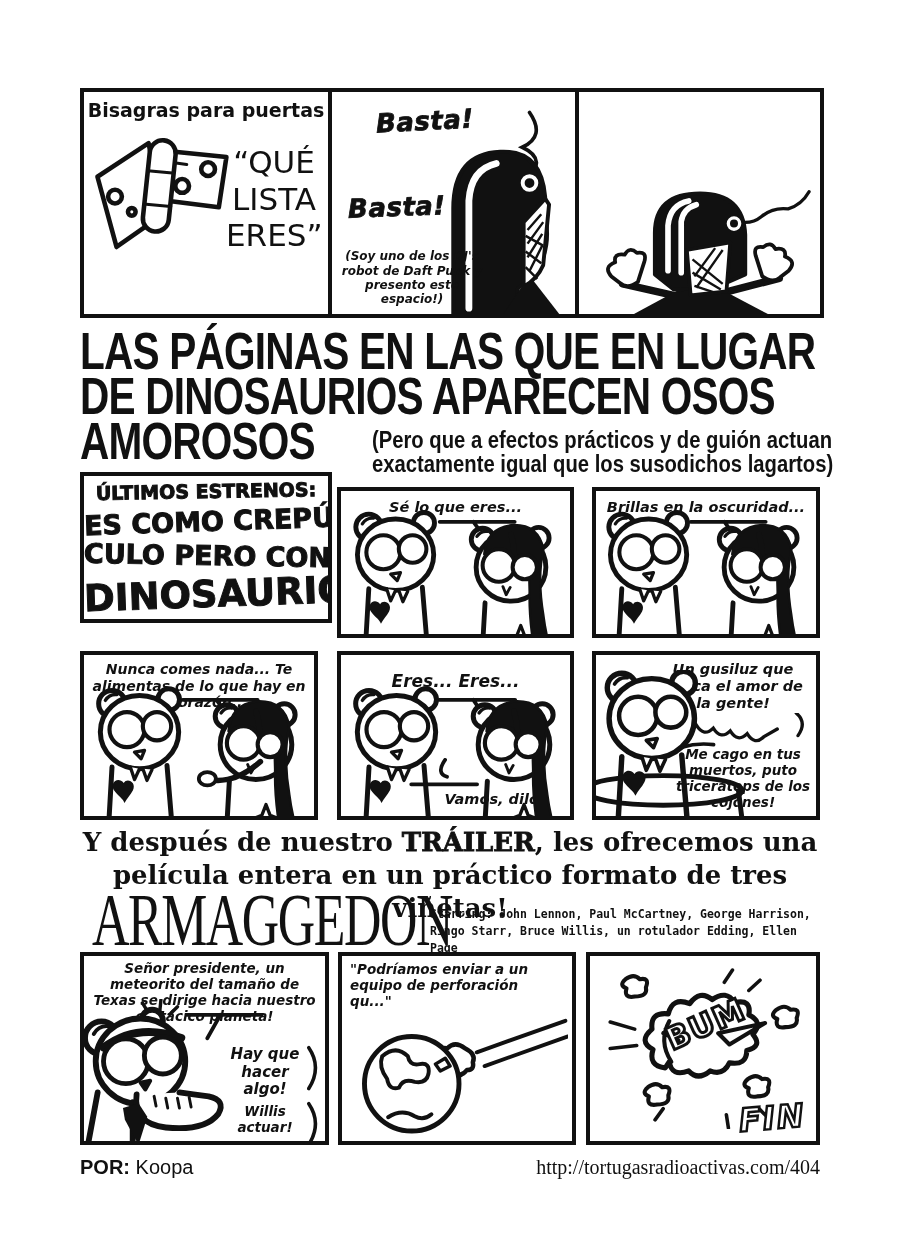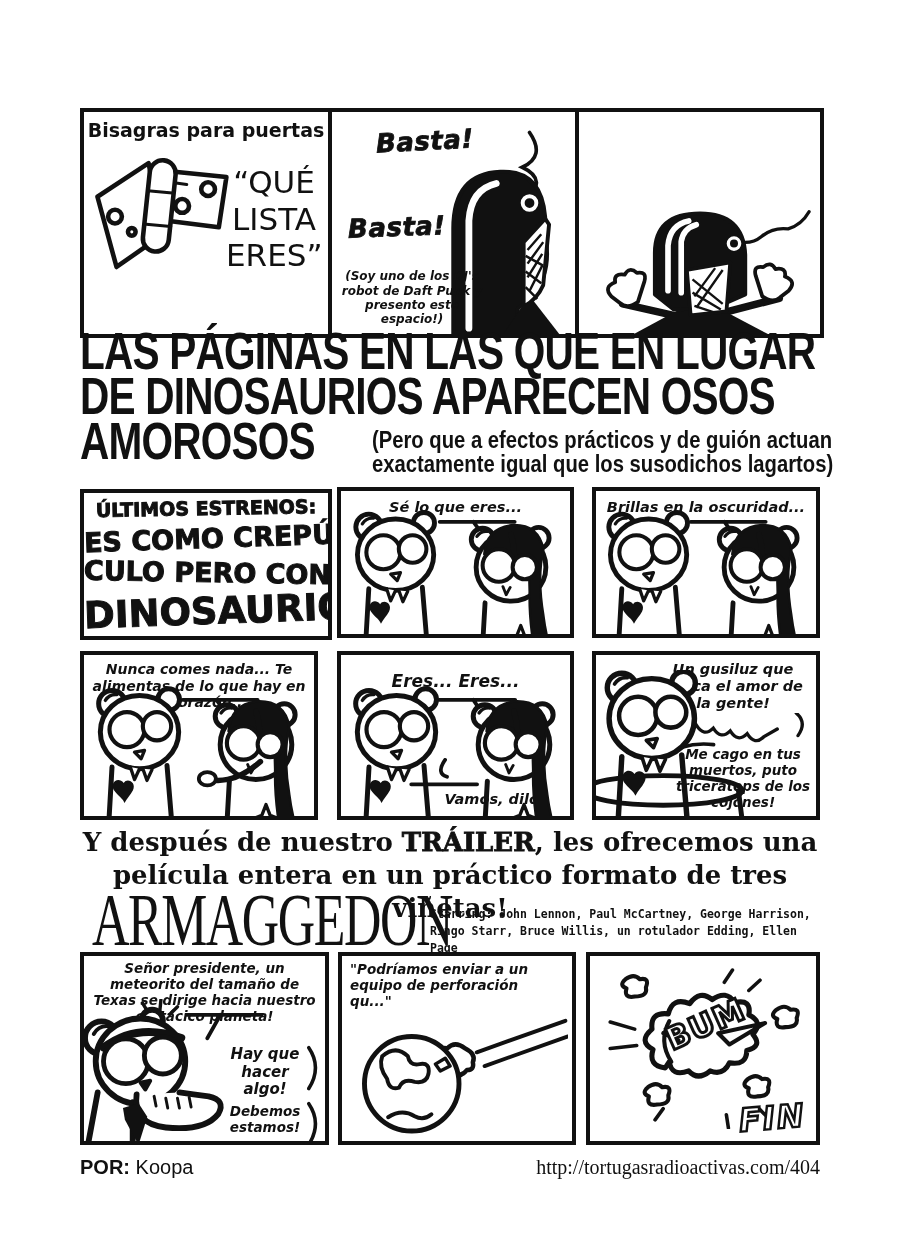--- a/index.html
+++ b/index.html
@@ -1,20 +1,20 @@
 <!DOCTYPE html>
 <html><head>
 <meta charset="utf-8">
 <style>
   * { margin:0; padding:0; box-sizing:border-box; }
   html,body { background:#fff; }
   .page { position:relative; width:900px; height:1244px; background:#fff; overflow:hidden;
           font-family:"DejaVu Sans", sans-serif; color:#111; }
   .panel { position:absolute; background:#fff; border:4px solid #111; overflow:hidden; }
-  .strip { position:absolute; display:flex;margin-top:20px; }
+  .strip { position:absolute; display:flex; }
   .strip .panel { position:relative; flex:none; height:100%; }
   .strip .panel + .panel { margin-left:-4px; }
 
   .sp  { position:absolute; font-style:italic; font-weight:700; text-align:center; line-height:1.18; color:#111; }
   .up  { position:absolute; font-weight:700; text-align:center; line-height:1.15; color:#111; }
   .shout { position:absolute; font-style:italic; font-weight:900; font-size:26px; letter-spacing:0.5px;
            -webkit-text-stroke:0.8px #111; }
   .marker { -webkit-text-stroke:1px #111; white-space:nowrap; }
 
   .t-line { position:absolute; font-family:"Liberation Sans",sans-serif; font-weight:900; font-size:52px;
@@ -135,21 +135,21 @@
   </div>
 
   <div style="position:absolute; left:80px; top:329px; width:740px; height:152px;">
     <div class="t-line" style="left:0; top:0;">LAS PÁGINAS EN LAS QUE EN LUGAR</div>
     <div class="t-line" style="left:0; top:45px;">DE DINOSAURIOS APARECEN OSOS</div>
     <div class="t-line" style="left:0; top:90px;">AMOROSOS</div>
     <div class="t-sub" style="left:292px; top:99px;">(Pero que a efectos prácticos y de guión actuan</div>
     <div class="t-sub" style="left:292px; top:123px;">exactamente igual que los susodichos lagartos)</div>
   </div>
 
-  <div class="panel" style="left:80px; top:489px; width:252px; height:151px;">
+  <div class="panel" style="left:80px; top:472px; width:252px; height:151px;">
     <div class="up marker" style="top:5px;  left:0; width:100%; font-size:19px; transform:rotate(-1deg);">ÚLTIMOS ESTRENOS:</div>
     <div class="up marker" style="top:30px; left:0; width:100%; font-size:27px; transform:rotate(-2deg);">ES COMO CREPÚS-</div>
     <div class="up marker" style="top:64px; left:0; width:100%; font-size:27px; transform:rotate(1deg);">CULO PERO CON</div>
     <div class="up marker" style="top:98px; left:0; width:100%; font-size:37px; transform:rotate(-2deg);">DINOSAURIOS</div>
   </div>
 
   <div class="panel" style="left:337px; top:487px; width:237px; height:151px;">
     <div class="sp" style="top:8px; left:0; width:100%; font-size:14.5px;">Sé lo que eres...</div>
     <svg class="draw" viewBox="0 0 90 32" style="left:96px; top:28px; width:86px; height:30px;">
       <path d="M2,3 H82 M38,3 L56,28" fill="none" stroke="#111" stroke-width="4" stroke-linecap="round"></path>
@@ -237,21 +237,21 @@
 
   <div class="panel" style="left:80px; top:952px; width:249px; height:193px;">
     <div class="sp" style="top:5px; left:5px; right:5px; font-size:13.5px;">Señor presidente, un meteorito del tamaño de Texas se dirige hacia nuestro cretácico planeta!</div>
     <svg class="draw" viewBox="0 0 90 32" style="left:100px; top:56px; width:86px; height:30px;">
       <path d="M2,3 H82 M38,3 L24,28" fill="none" stroke="#111" stroke-width="4" stroke-linecap="round"></path>
     </svg>
     <div class="sp" style="top:90px; right:14px; width:92px; font-size:15px;margin-left:8px;">Hay que hacer algo!</div>
     <svg class="draw" viewBox="0 0 18 52" style="right:2px; top:88px; width:16px; height:50px;">
       <path d="M2,2 q15,22 0,46" fill="none" stroke="#111" stroke-width="4" stroke-linecap="round"></path>
     </svg>
-    <div class="sp" style="top:148px; right:14px; width:92px; font-size:13.5px;">Debemos estamos!</div>
+    <div class="sp" style="top:148px; right:14px; width:92px; font-size:13.5px;">Willis actuar!</div>
     <svg class="draw" viewBox="0 0 18 52" style="right:2px; top:144px; width:16px; height:50px;">
       <path d="M2,2 q15,22 0,46" fill="none" stroke="#111" stroke-width="4" stroke-linecap="round"></path>
     </svg>
     <svg class="draw" viewBox="0 0 160 150" style="left:-4px; bottom:-4px; width:156px; height:146px;">
       <g fill="#fff" stroke="#111" stroke-width="6" stroke-linecap="round" stroke-linejoin="round">
         <path d="M70,14 l-6,-10 M82,11 l1,-10 M92,16 l8,-8" stroke-width="3.5" fill="none"></path>
         <circle cx="22" cy="40" r="17"></circle>
         <path d="M14,36 q5,-9 15,-8" fill="none" stroke-width="4"></path>
         <circle cx="74" cy="22" r="11"></circle>
         <ellipse cx="62" cy="64" rx="46" ry="44"></ellipse>

